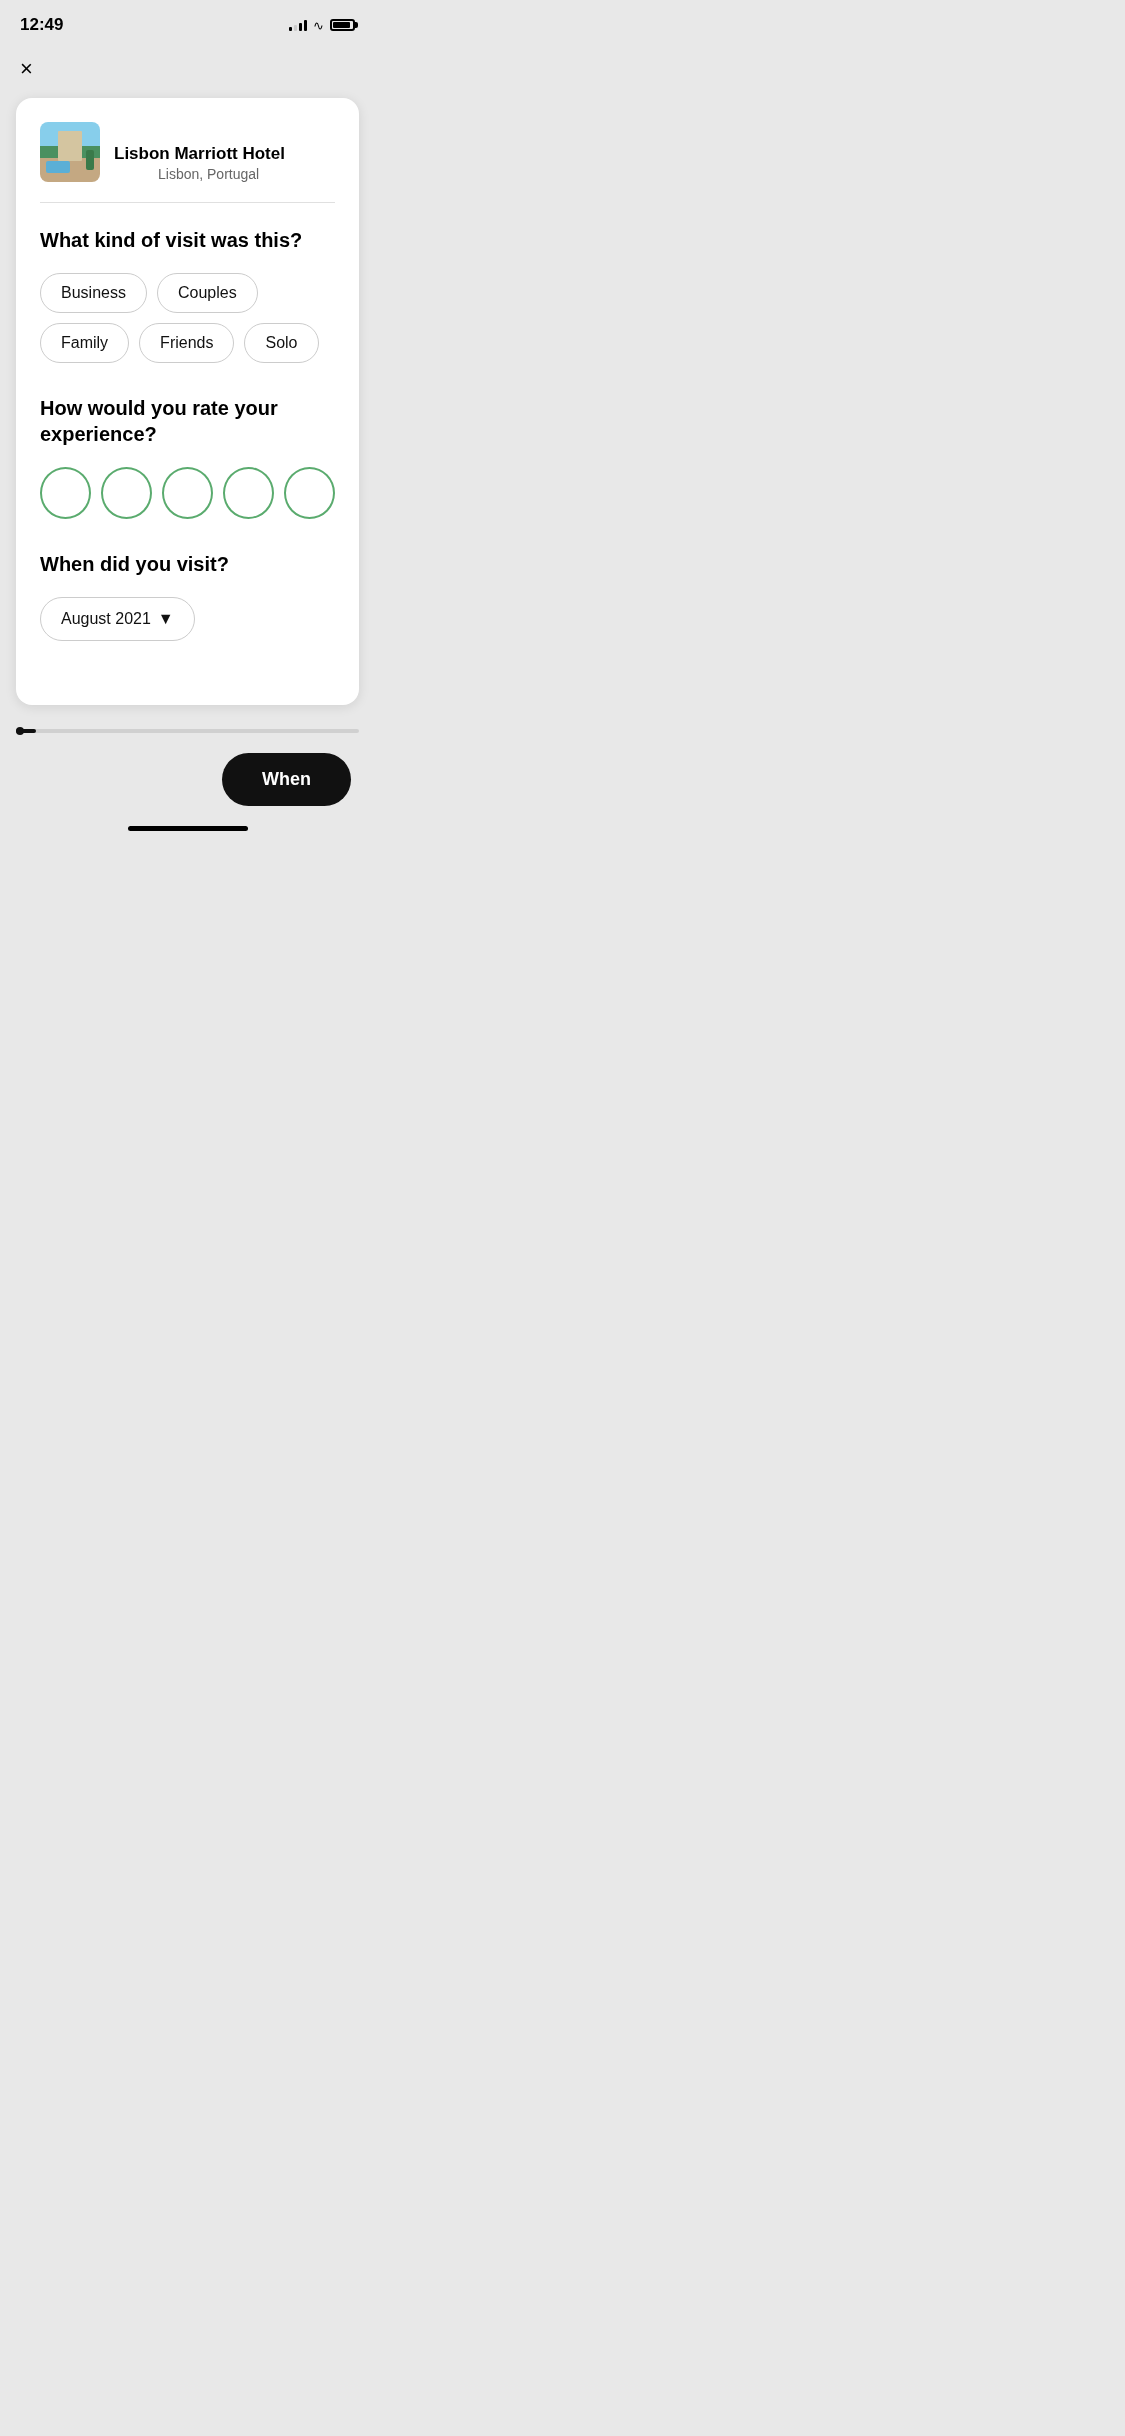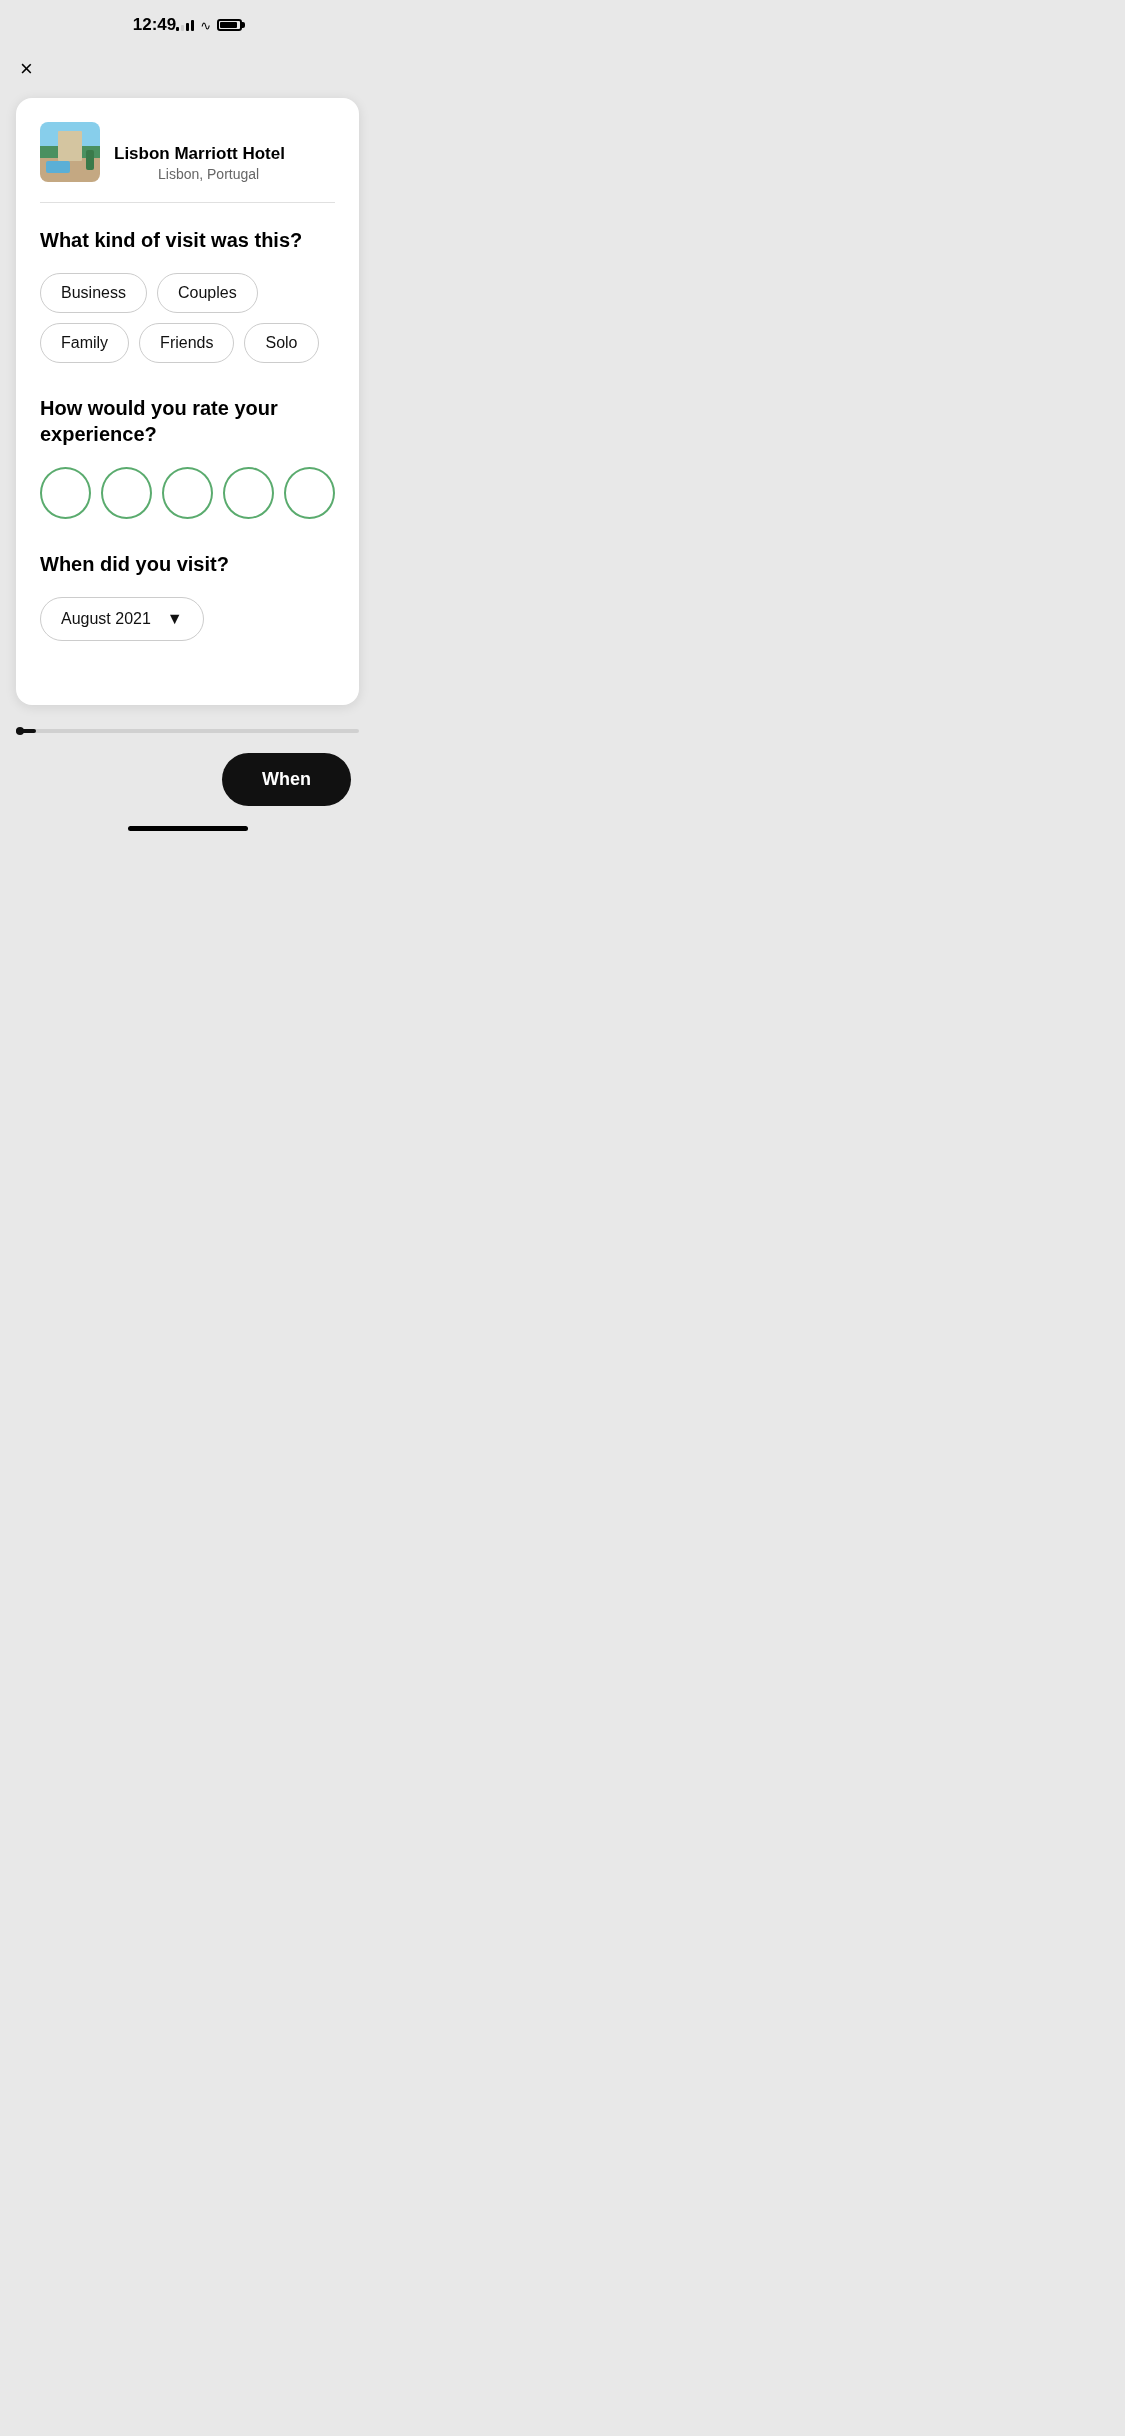--- a/index.html
+++ b/index.html
@@ -14,21 +14,21 @@
       min-height: 812px;
       background-color: #e8e8e8;
       font-family: -apple-system, BlinkMacSystemFont, 'Helvetica Neue', Arial, sans-serif;
       position: relative;
       overflow-x: hidden;
     }
 
     
     .status-bar {
       display: flex;
-      justify-content: center;
+      justify-content: space-between;
       align-items: center;
       padding: 14px 20px 8px 20px;
       height: 44px;
     }
 
     .status-time {
       font-size: 17px;
       font-weight: 600;
       color: #000;
     }
@@ -232,21 +232,21 @@
       font-size: 16px;
       color: #111;
       cursor: pointer;
       white-space: nowrap;
     }
 
     
     .date-dropdown {
       display: flex;
       align-items: center;
-      gap: 16px;
+      gap: 7px;
       padding: 12px 20px;
       border-radius: 50px;
       border: 1.5px solid #ccc;
       background: #fff;
       cursor: pointer;
       width: fit-content;
     }
 
     .date-dropdown span {
       font-size: 16px;

